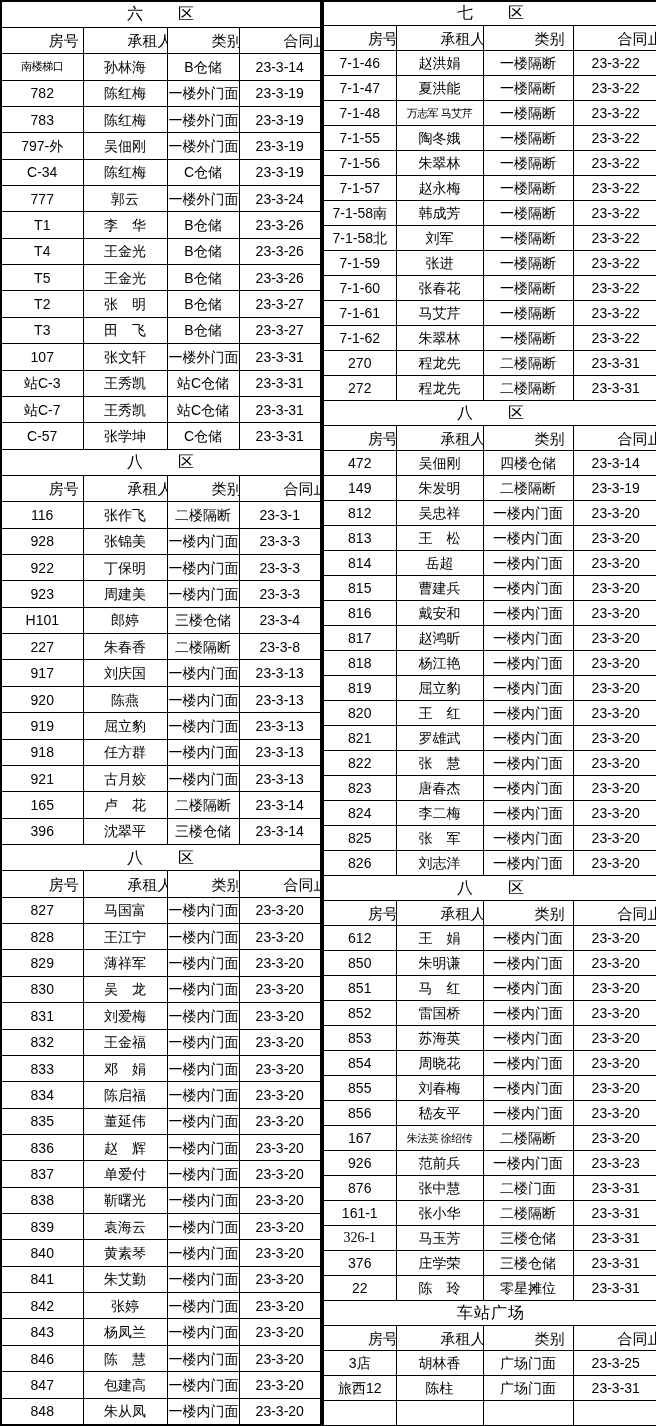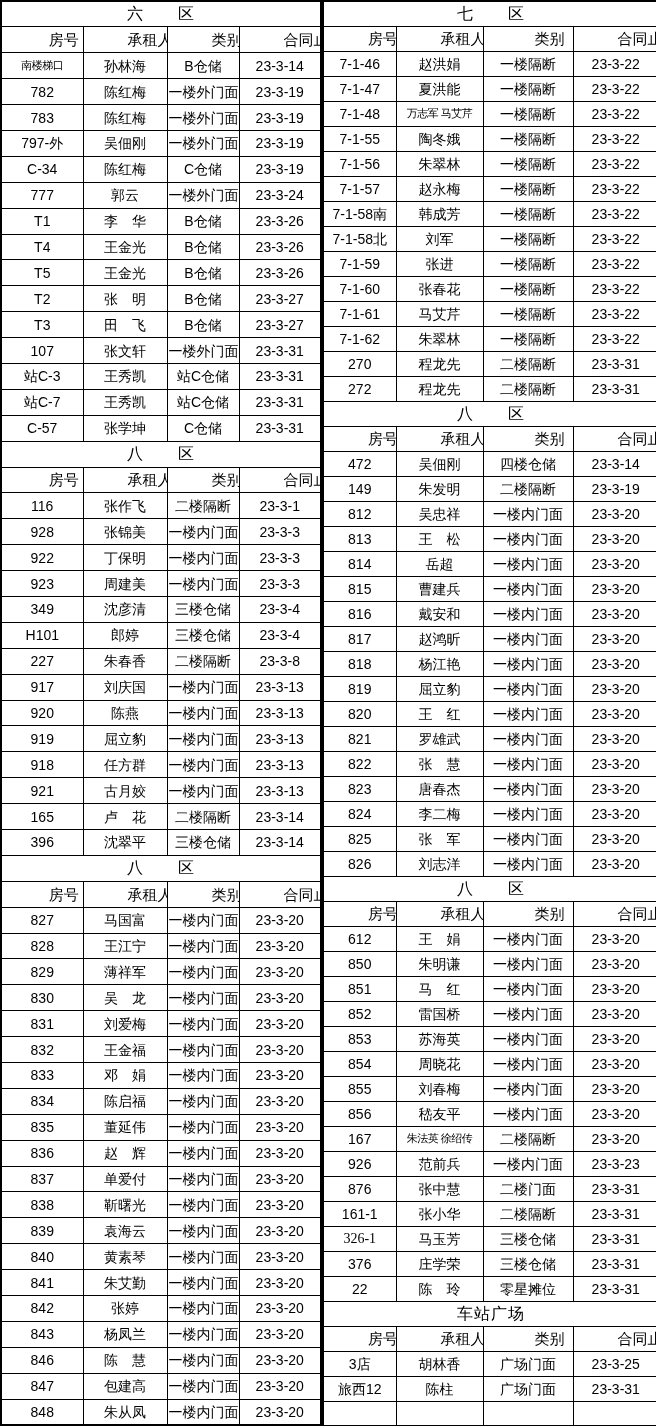--- a/index.html
+++ b/index.html
@@ -3,20 +3,21 @@
 <meta charset="utf-8">
 <style>
   html,body{margin:0;padding:0;background:#ffffff;}
   #page{
     width:656px;height:1426px;
     background:#ffffff;
     display:flex;
     font-family:"Liberation Sans",sans-serif;
     color:#000000;
     box-sizing:border-box;
+    align-items:center;
   }
   table{
     border-collapse:collapse;
     table-layout:fixed;
     border:2px solid #000;
     height:1426px;
   }
   #table-left{width:320px;}
   #table-right{width:336px;}
   td{
@@ -186,26 +187,20 @@
           <td>一楼内门面</td>
           <td>23-3-3</td>
         </tr>
         <tr>
           <td>923</td>
           <td>周建美</td>
           <td>一楼内门面</td>
           <td>23-3-3</td>
         </tr>
         <tr>
-          <td>349</td>
-          <td>沈彦清</td>
-          <td>三楼仓储</td>
-          <td>23-3-4</td>
-        </tr>
-        <tr>
           <td>H101</td>
           <td>郎婷</td>
           <td>三楼仓储</td>
           <td>23-3-4</td>
         </tr>
         <tr>
           <td>227</td>
           <td>朱春香</td>
           <td>二楼隔断</td>
           <td>23-3-8</td>

